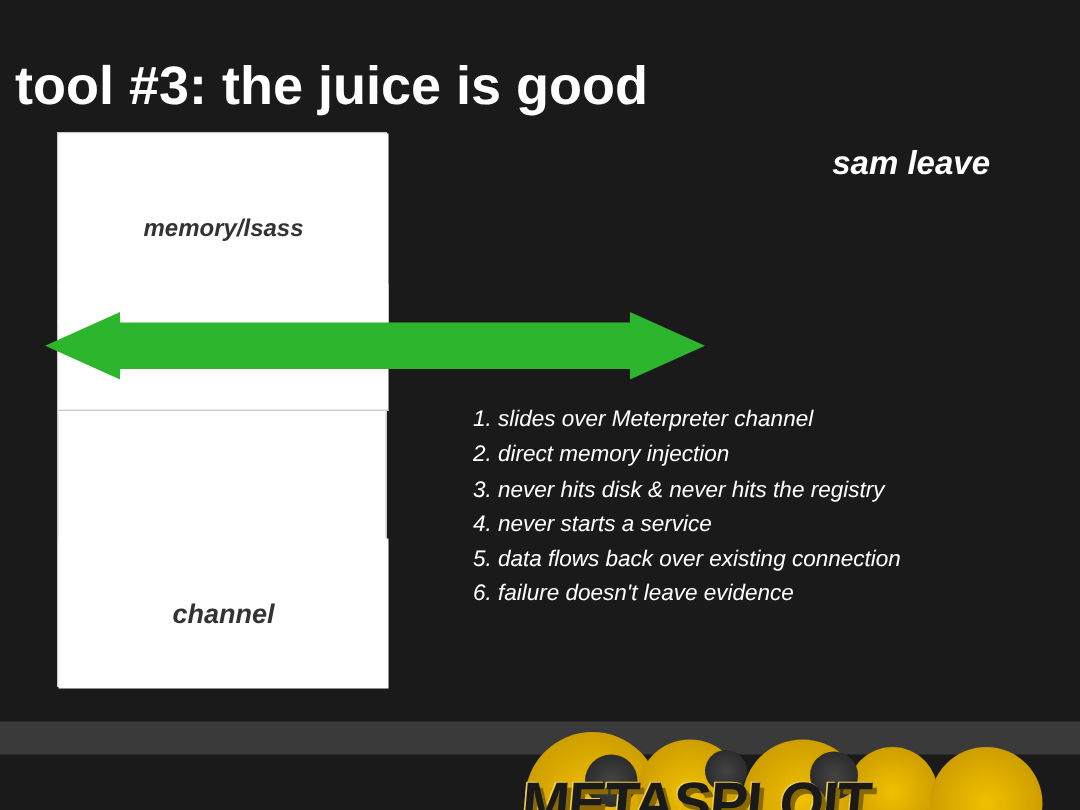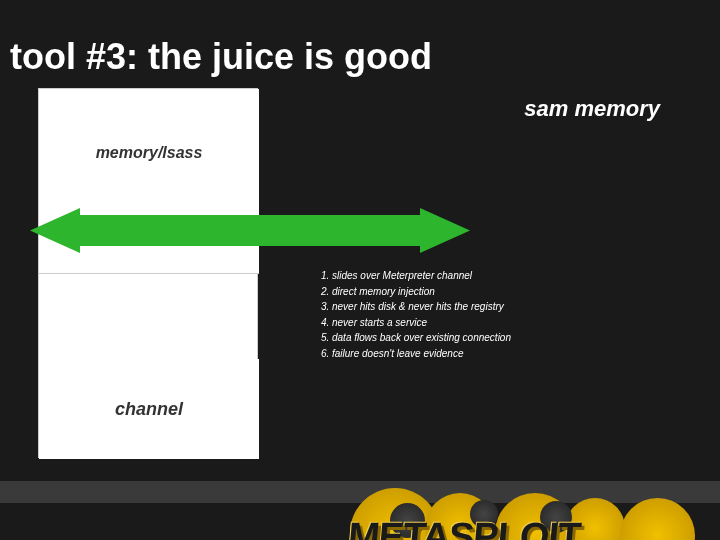--- a/index.html
+++ b/index.html
@@ -169,21 +169,21 @@
       left: 310px;
       width: 380px;
     }
 
     .numbered-list ol {
       list-style: decimal;
       padding-left: 22px;
     }
 
     .numbered-list ol li {
-      font-size: 10px;
+      font-size: 15px;
       color: #ffffff;
       font-style: italic;
       line-height: 1.55;
     }
 
     
     .bottom-bar {
       position: absolute;
       bottom: 65px;
       left: 0;
@@ -223,21 +223,21 @@
       background: radial-gradient(circle, #444, #222);
     }
   </style>
 </head>
 <body>
 
 <div class="slide">
 
   <div class="title">tool #3: the juice is good</div>
 
-  <div class="sam-juicer">sam memory</div>
+  <div class="sam-juicer">sam leave</div>
 
   <div class="left-box">
     <div class="left-box-top">
       <span>memory/lsass</span>
     </div>
     <div class="left-box-services">
       <span>services</span>
     </div>
     <div class="left-box-registry">
       <span>channel</span>

